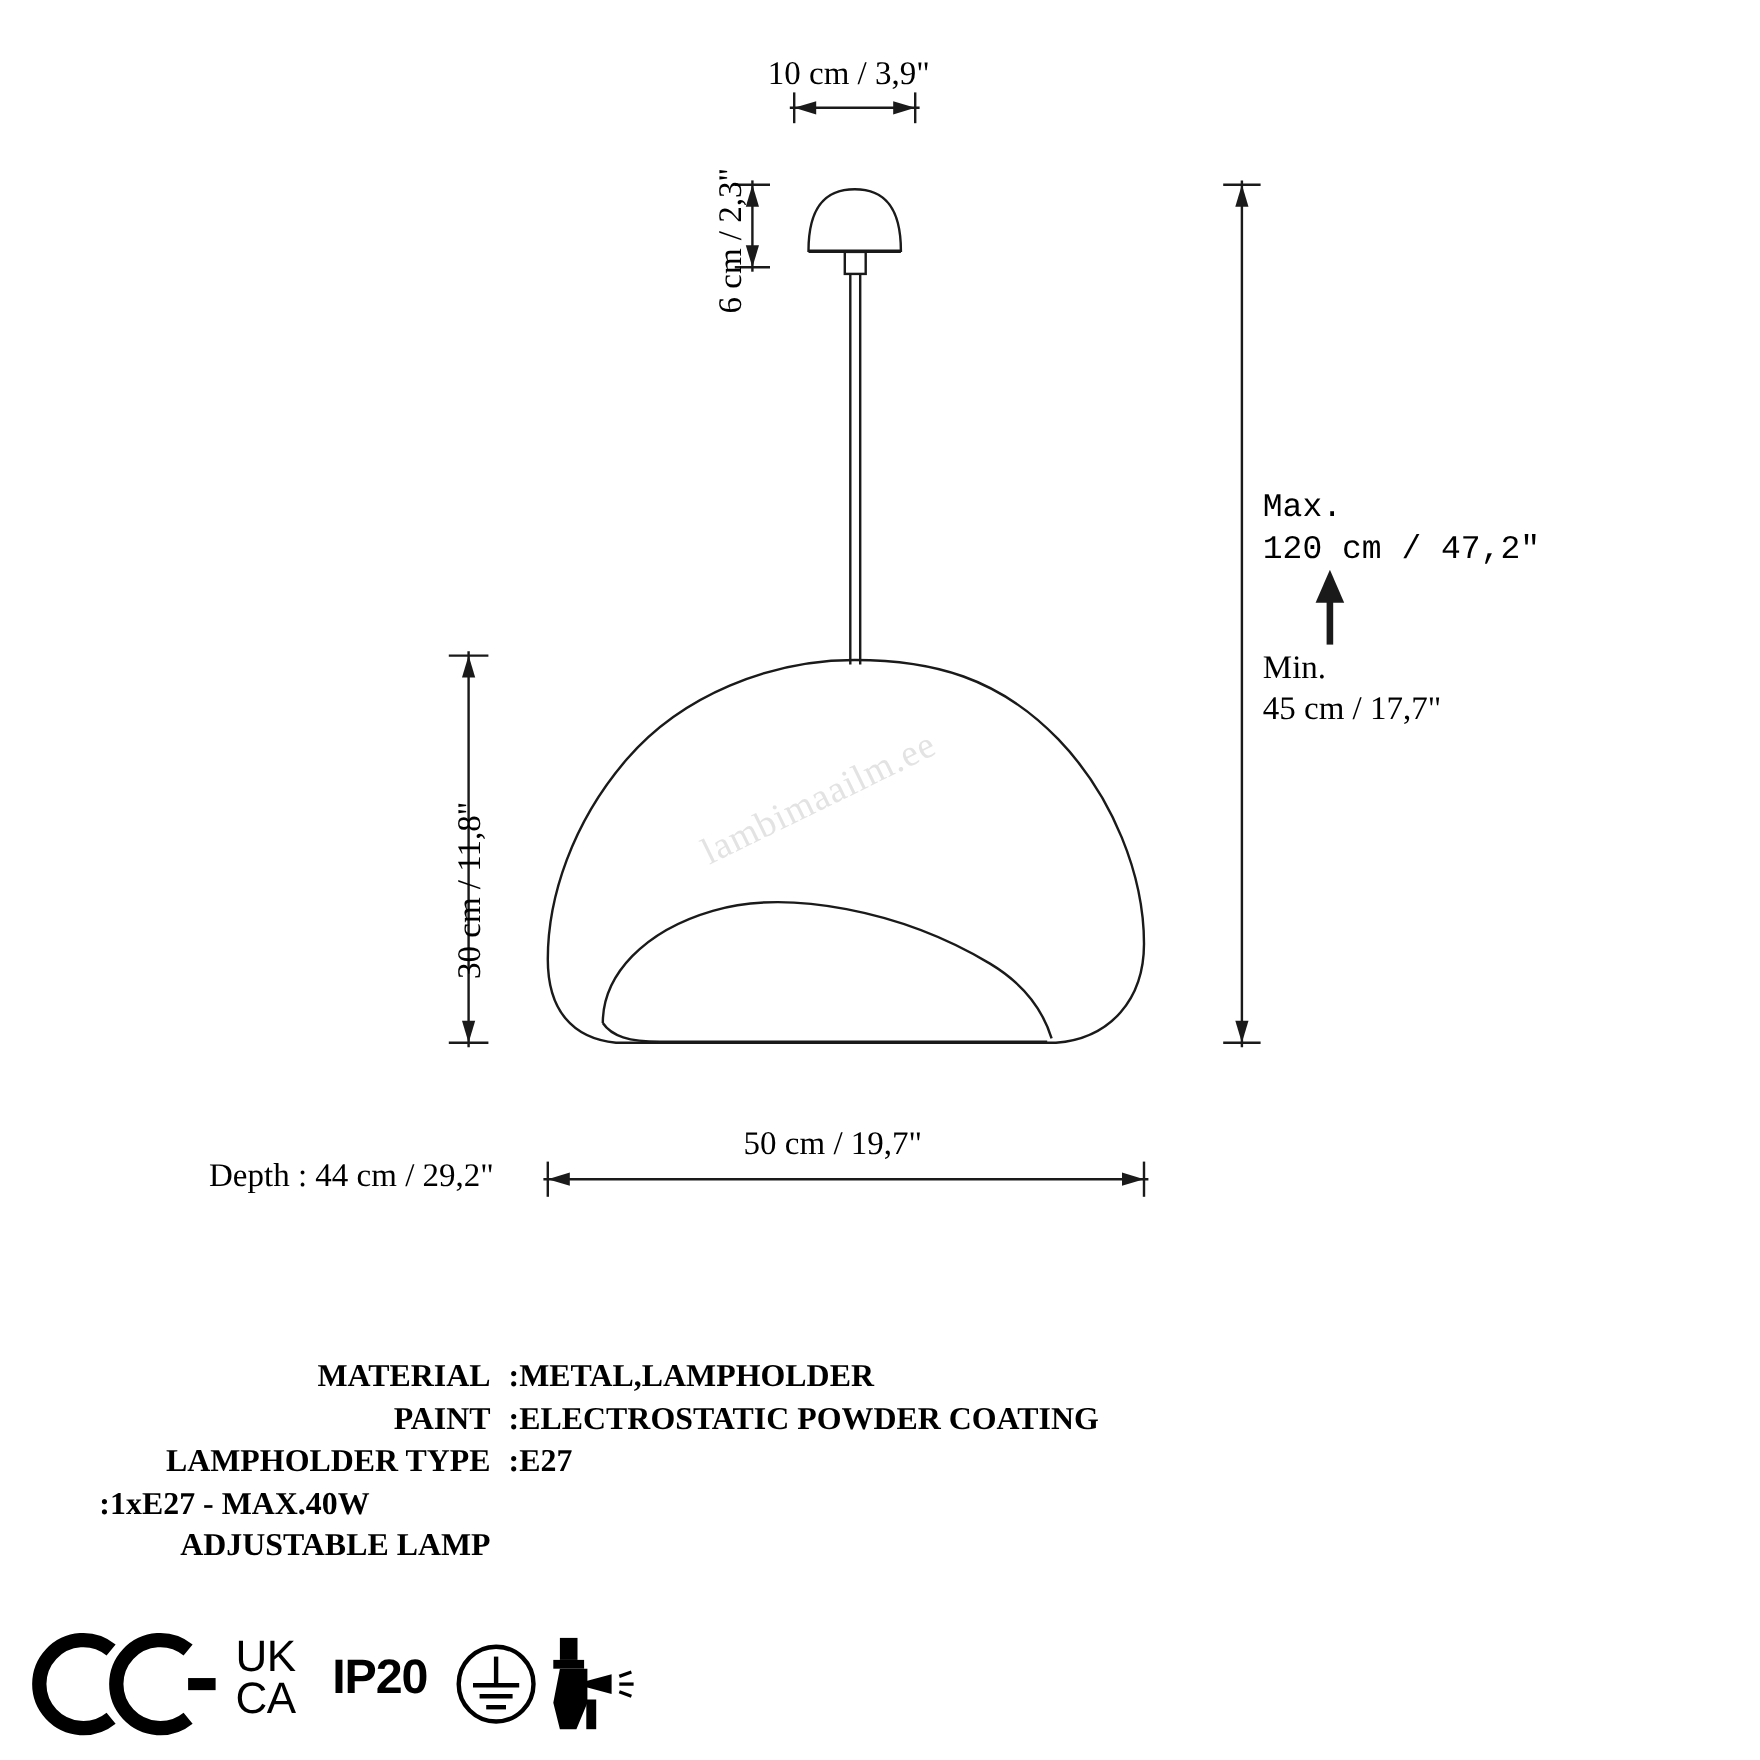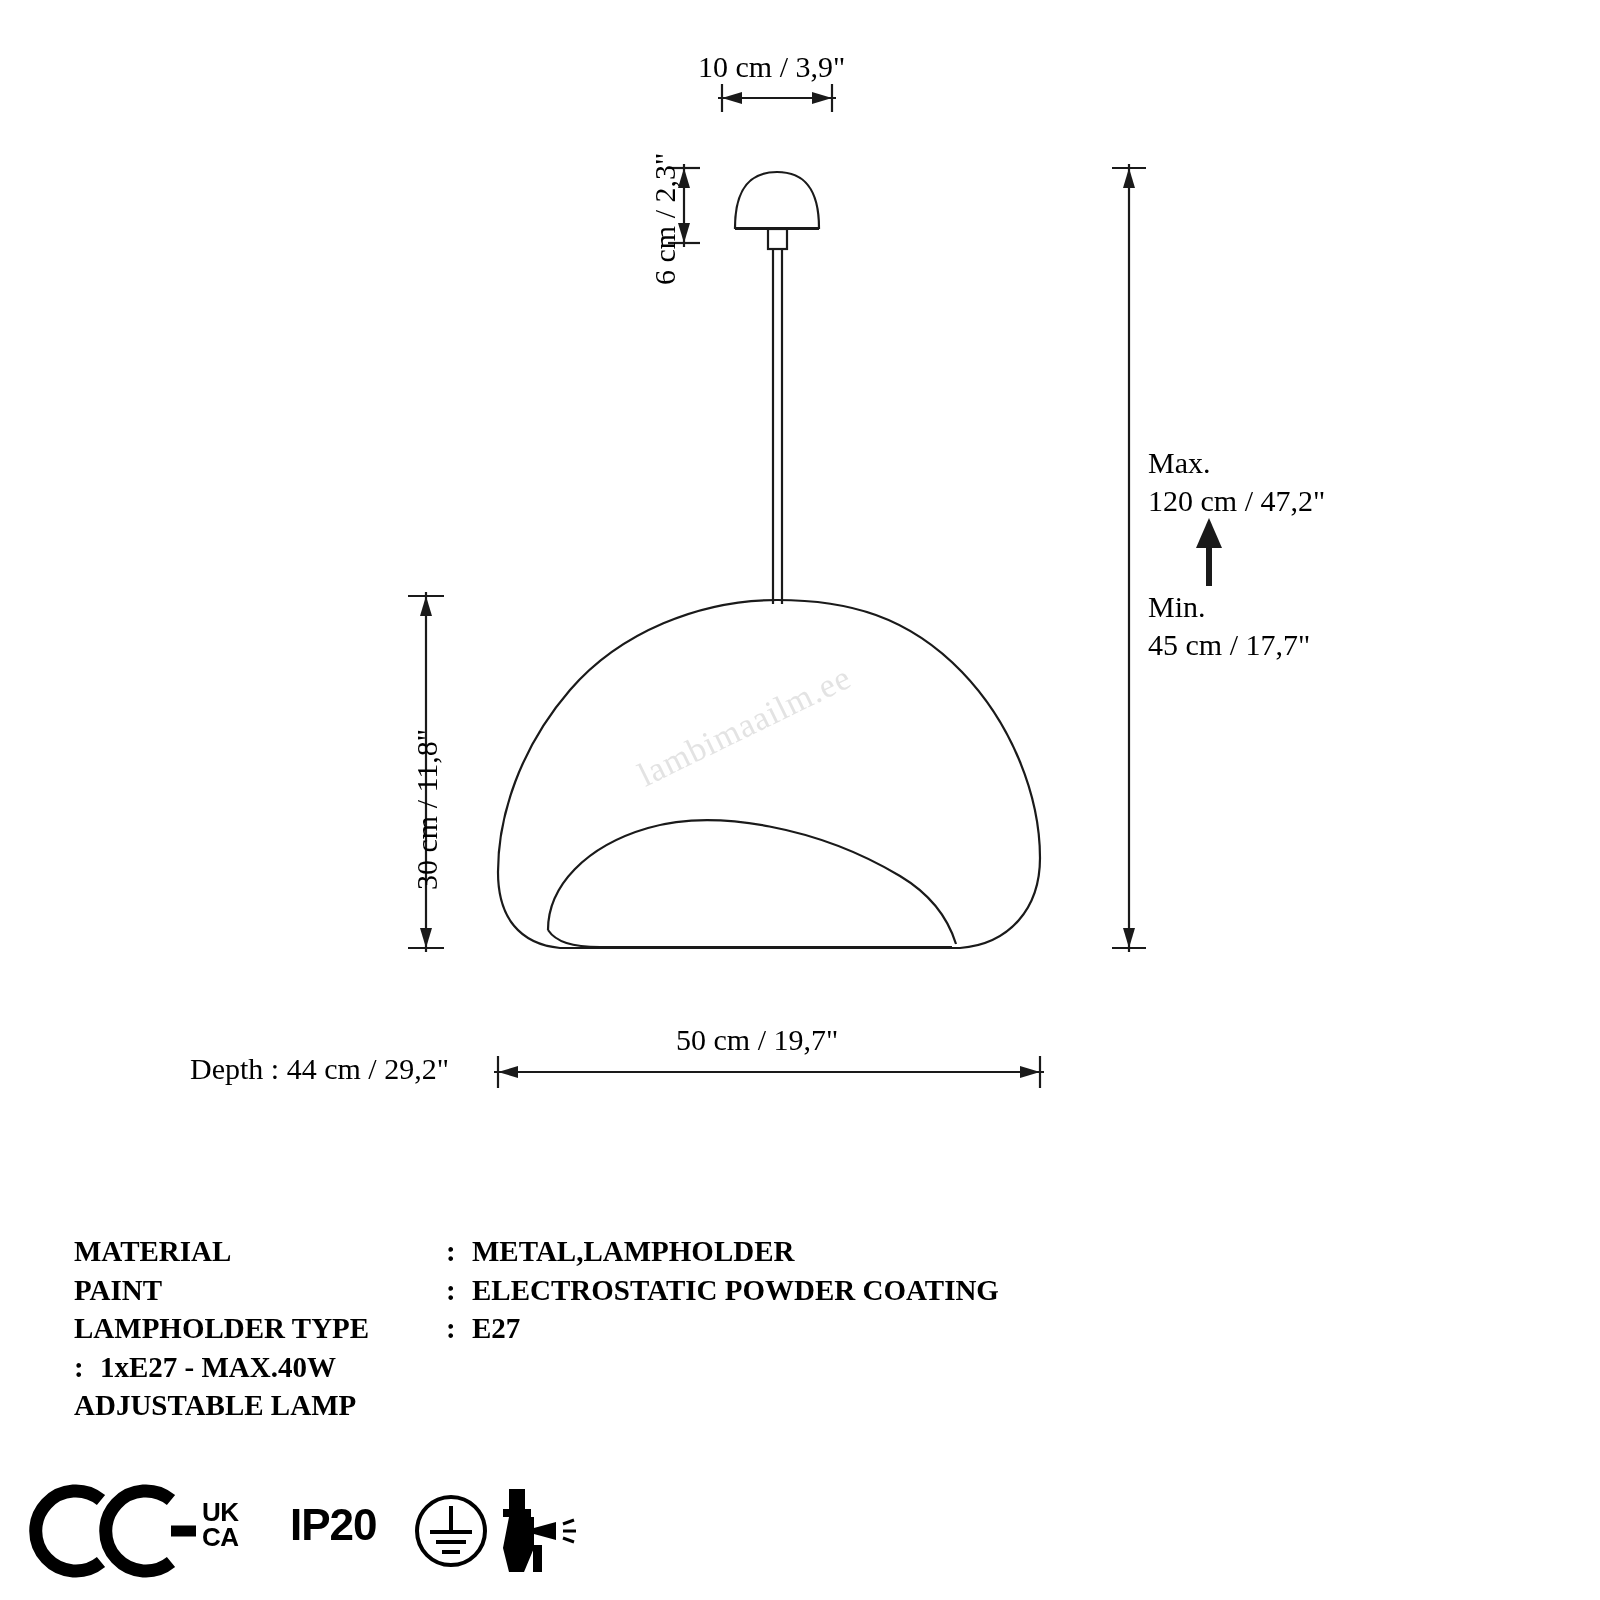--- a/index.html
+++ b/index.html
@@ -51,20 +51,21 @@
     left: 410px;
     top: 890px;
     transform: rotate(-90deg);
     transform-origin: 0 0;
   }
   
   #label-max {
     left: 1148px;
     top: 444px;
     line-height: 1.25;
+    font-family: Liberation Mono, monospace;
   }
   #label-min {
     left: 1148px;
     top: 588px;
     line-height: 1.25;
   }
   
   #label-bottom-width {
     left: 676px;
     top: 1023px;
@@ -89,20 +90,21 @@
   }
   
   #spec-table {
     position: absolute;
     left: 74px;
     top: 1232px;
     font-family: "Liberation Serif", serif;
     font-weight: bold;
     font-size: 29px;
     line-height: 1.33;
+    text-align: right;
   }
   #spec-table .row {
     display: flex;
   }
   #spec-table .key {
     width: 372px;
     white-space: nowrap;
   }
   #spec-table .sep {
     width: 26px;
@@ -126,24 +128,25 @@
   }
   .ip-text {
     font-family: "Liberation Sans", sans-serif;
     font-weight: bold;
     font-size: 44px;
     letter-spacing: -1px;
     line-height: 1;
   }
   .ukca-text {
     font-family: "Liberation Sans", sans-serif;
-    font-weight: bold;
-    font-size: 26px;
+    font-weight: normal;
+    font-size: 40px;
     line-height: 0.95;
     letter-spacing: -0.5px;
+    margin-left: 12px;
   }
 </style>
 </head>
 <body>
 
 <div id="stage">
 
   <svg class="drawing" viewBox="0 0 1600 1600">
     <g stroke="#1a1a1a" fill="none" stroke-width="2.2" stroke-linecap="butt">
 

